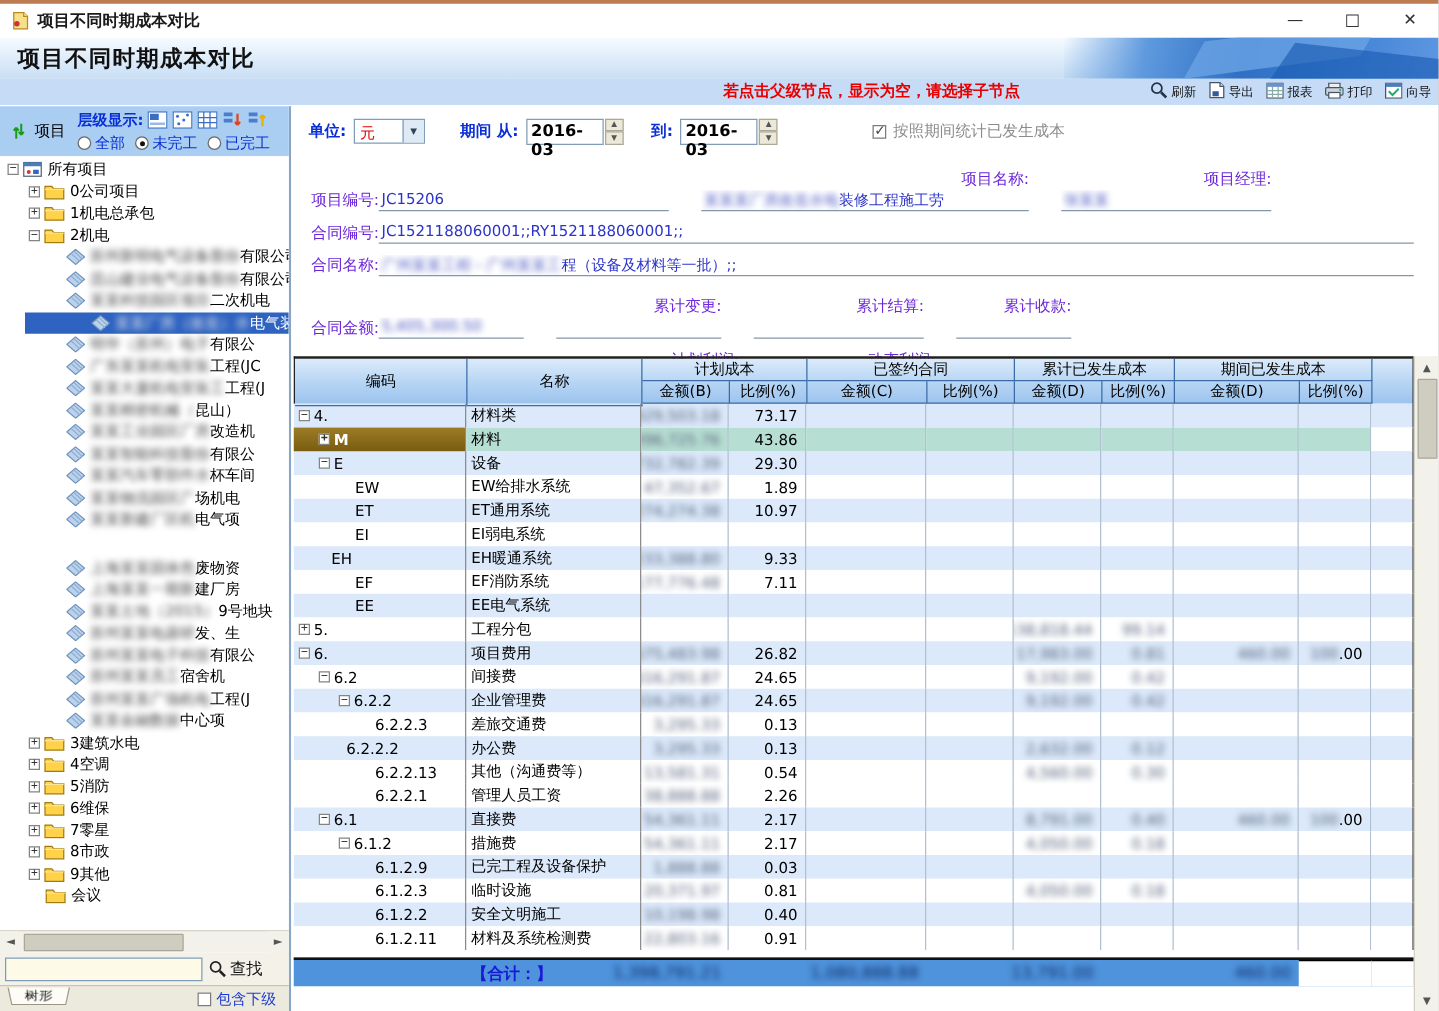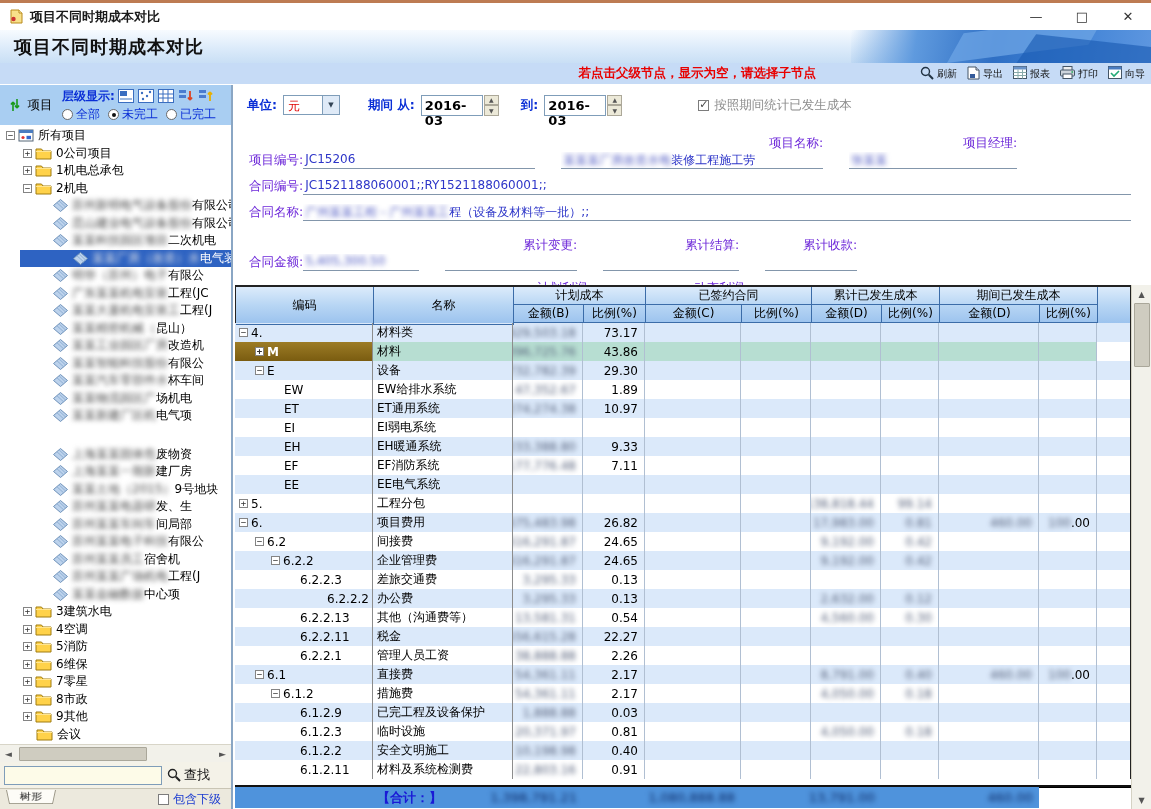--- a/index.html
+++ b/index.html
@@ -522,31 +522,20 @@
             <span>发、生</span>
           </div>
           <div class="titem" style="padding-left: 40px;">
             <span style="width:13px;flex:none"></span>
             <span class="ticon">
               <svg width="15" height="13" viewBox="0 0 15 13">
                 <polygon points="7.5,0.5 14.5,6.5 7.5,12.5 0.5,6.5" fill="#bcd2ec" stroke="#6f92ba"></polygon>
                 <path d="M4 3.8 L11 10.2 M6.2 2 L13 8.4" stroke="#8fb0d4" stroke-width="1"></path>
               </svg>
             </span>
-            <span class="tblur">苏州某某车间车</span>
-            <span>间局部</span>
-          </div>
-          <div class="titem" style="padding-left: 40px;">
-            <span style="width:13px;flex:none"></span>
-            <span class="ticon">
-              <svg width="15" height="13" viewBox="0 0 15 13">
-                <polygon points="7.5,0.5 14.5,6.5 7.5,12.5 0.5,6.5" fill="#bcd2ec" stroke="#6f92ba"></polygon>
-                <path d="M4 3.8 L11 10.2 M6.2 2 L13 8.4" stroke="#8fb0d4" stroke-width="1"></path>
-              </svg>
-            </span>
             <span class="tblur">苏州某某电子科技</span>
             <span>有限公</span>
           </div>
           <div class="titem" style="padding-left: 40px;">
             <span style="width:13px;flex:none"></span>
             <span class="ticon">
               <svg width="15" height="13" viewBox="0 0 15 13">
                 <polygon points="7.5,0.5 14.5,6.5 7.5,12.5 0.5,6.5" fill="#bcd2ec" stroke="#6f92ba"></polygon>
                 <path d="M4 3.8 L11 10.2 M6.2 2 L13 8.4" stroke="#8fb0d4" stroke-width="1"></path>
               </svg>
@@ -909,21 +898,21 @@
                 <div class="td num c3"></div>
                 <div class="td num c4"></div>
                 <div class="td num c5"></div>
                 <div class="td num c6"></div>
                 <div class="td num c7"></div>
                 <div class="td num c8"></div>
                 <div class="td num c9"></div>
                 <div class="td cf row-white"></div>
               </div>
               <div class="tr row-alt">
-                <div class="td dark c0" style="padding-left:49px">
+                <div class="td dark c0" style="padding-left:30px">
                   <span>EH</span>
                 </div>
                 <div class="td dark c1">EH暖通系统</div>
                 <div class="td num c2">
                   <span class="nblur">233,388.80</span>
                 </div>
                 <div class="td num c3">9.33</div>
                 <div class="td num c4"></div>
                 <div class="td num c5"></div>
                 <div class="td num c6"></div>
@@ -1066,21 +1055,21 @@
                 <div class="td num c3">0.13</div>
                 <div class="td num c4"></div>
                 <div class="td num c5"></div>
                 <div class="td num c6"></div>
                 <div class="td num c7"></div>
                 <div class="td num c8"></div>
                 <div class="td num c9"></div>
                 <div class="td cf row-white"></div>
               </div>
               <div class="tr row-alt">
-                <div class="td dark c0" style="padding-left:92px">
+                <div class="td dark c0" style="padding-left:42px">
                   <span>6.2.2.2</span>
                 </div>
                 <div class="td dark c1">办公费</div>
                 <div class="td num c2">
                   <span class="nblur">3,295.33</span>
                 </div>
                 <div class="td num c3">0.13</div>
                 <div class="td num c4"></div>
                 <div class="td num c5"></div>
                 <div class="td num c6">
@@ -1106,37 +1095,20 @@
                 <div class="td num c5"></div>
                 <div class="td num c6">
                   <span class="nblur">4,560.00</span>
                 </div>
                 <div class="td num c7">
                   <span class="nblur">0.30</span>
                 </div>
                 <div class="td num c8"></div>
                 <div class="td num c9"></div>
                 <div class="td cf row-white"></div>
-              </div>
-              <div class="tr row-alt">
-                <div class="td dark c0" style="padding-left:65px">
-                  <span>6.2.2.11</span>
-                </div>
-                <div class="td dark c1">税金</div>
-                <div class="td num c2">
-                  <span class="nblur">556,615.28</span>
-                </div>
-                <div class="td num c3">22.27</div>
-                <div class="td num c4"></div>
-                <div class="td num c5"></div>
-                <div class="td num c6"></div>
-                <div class="td num c7"></div>
-                <div class="td num c8"></div>
-                <div class="td num c9"></div>
-                <div class="td cf row-alt"></div>
               </div>
               <div class="tr row-white">
                 <div class="td dark c0" style="padding-left:65px">
                   <span>6.2.2.1</span>
                 </div>
                 <div class="td dark c1">管理人员工资</div>
                 <div class="td num c2">
                   <span class="nblur">38,888.88</span>
                 </div>
                 <div class="td num c3">2.26</div>

